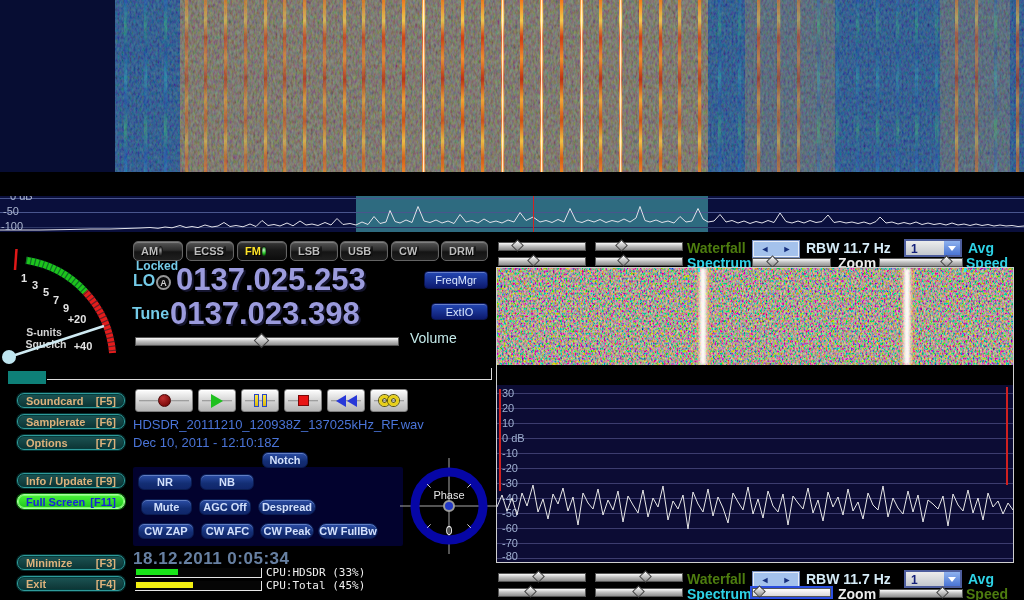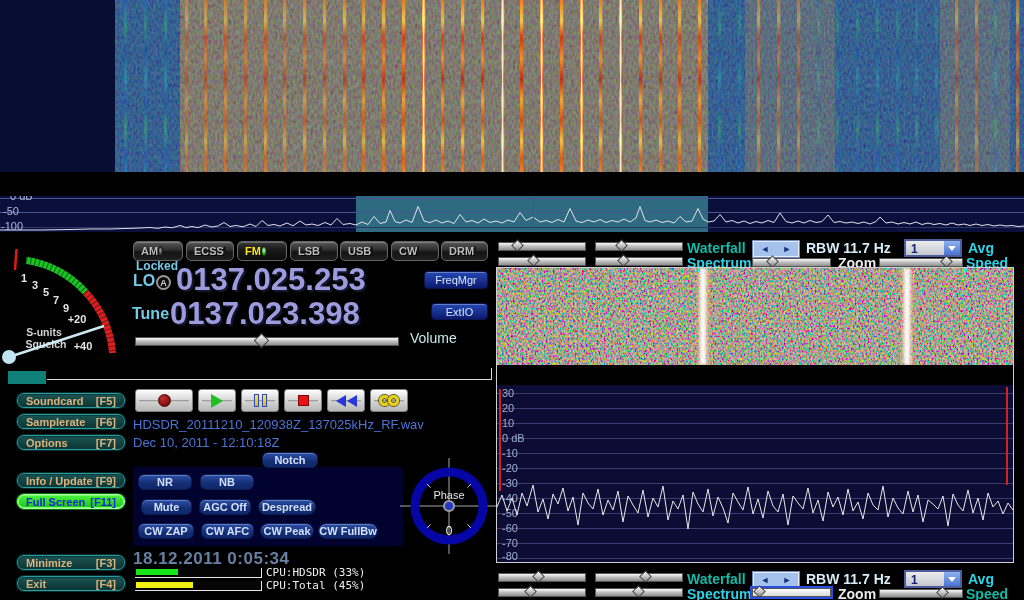--- a/index.html
+++ b/index.html
@@ -88,21 +88,21 @@
   .dsp-btn.sq{border-radius:8px;}
 
   
   #datetime{left:133px;top:549px;font-size:17px;font-weight:bold;color:#6780a2;text-shadow:1px 1px 0 #000;letter-spacing:0.5px;}
   .cpu-wrap{width:127px;height:10px;background:#050505;border-right:1px solid #e6e6e6;border-bottom:1px solid #e6e6e6;padding:1px;}
   .cpu-fill{height:6px;}
   .cpu-label{font-family:"DejaVu Sans Mono",monospace;font-size:11px;color:#f0f0f0;white-space:pre;}
 
   
   .ctl-label{font-weight:bold;font-size:14px;line-height:16px;white-space:nowrap;}
-  .lbl-red{color:#14b8a6;}
+  .lbl-red{color:#4d7c0f;}
   .lbl-cyan{color:#2ed2e6;}
   .lbl-white{color:#ececec;}
   .lbl-rbw{color:#d6ecf8;}
   .arrowbox{width:46px;height:16px;background:#a4c2ec;border:1px solid #e8eef8;box-shadow:0 0 0 1px #7088b8;
      display:flex;align-items:center;justify-content:space-around;color:#16307e;font-size:9px;line-height:9px;}
   .dropdown{width:58px;height:18px;border:2px solid #4d5d9d;background:#cdd2da;display:flex;}
   .dd-val{flex:1;font-size:12px;font-weight:bold;color:#15217a;padding:1px 0 0 5px;background:linear-gradient(#ececec,#c4c8ce);}
   .dd-btn{width:16px;background:linear-gradient(#8fb2ee,#4a74d4);display:flex;align-items:center;justify-content:center;}
   .dd-btn b{width:0;height:0;border-left:4px solid transparent;border-right:4px solid transparent;border-top:5px solid #fff;}
 
@@ -356,21 +356,21 @@
         <i></i>
         <i></i>
       </span>
   </div>
   <span class="abs" style="left:133px;top:417px;font-size:13px;color:#4a74d8">HDSDR_20111210_120938Z_137025kHz_RF.wav</span>
   <span class="abs" style="left:133px;top:435px;font-size:13px;color:#4a74d8">Dec 10, 2011 - 12:10:18Z</span>
 
   <div class="abs" id="dsp-panel"></div>
   <div class="abs dsp-btn" style="left:138px;top:474px;width:54px">NR</div>
   <div class="abs dsp-btn" style="left:200px;top:474px;width:54px">NB</div>
-  <div class="abs dsp-btn" style="left:262px;top:452px;width:56px">Notch</div>
+  <div class="abs dsp-btn" style="left:262px;top:452px;width:46px">Notch</div>
   <div class="abs dsp-btn" style="left:141px;top:499px;width:51px">Mute</div>
   <div class="abs dsp-btn" style="left:199px;top:499px;width:52px">AGC Off</div>
   <div class="abs dsp-btn sq" style="left:258px;top:499px;width:58px">Despread</div>
   <div class="abs dsp-btn" style="left:138px;top:523px;width:56px">CW ZAP</div>
   <div class="abs dsp-btn" style="left:201px;top:523px;width:53px">CW AFC</div>
   <div class="abs dsp-btn sq" style="left:260px;top:523px;width:54px">CW Peak</div>
   <div class="abs dsp-btn sq" style="left:318px;top:523px;width:60px">CW FullBw</div>
 
   <svg class="abs" style="left:400px;top:458px" width="100" height="96" viewBox="0 0 100 96">
     <line x1="0" y1="48" x2="100" y2="48" stroke="#a8a8a8" stroke-width="1"></line>

